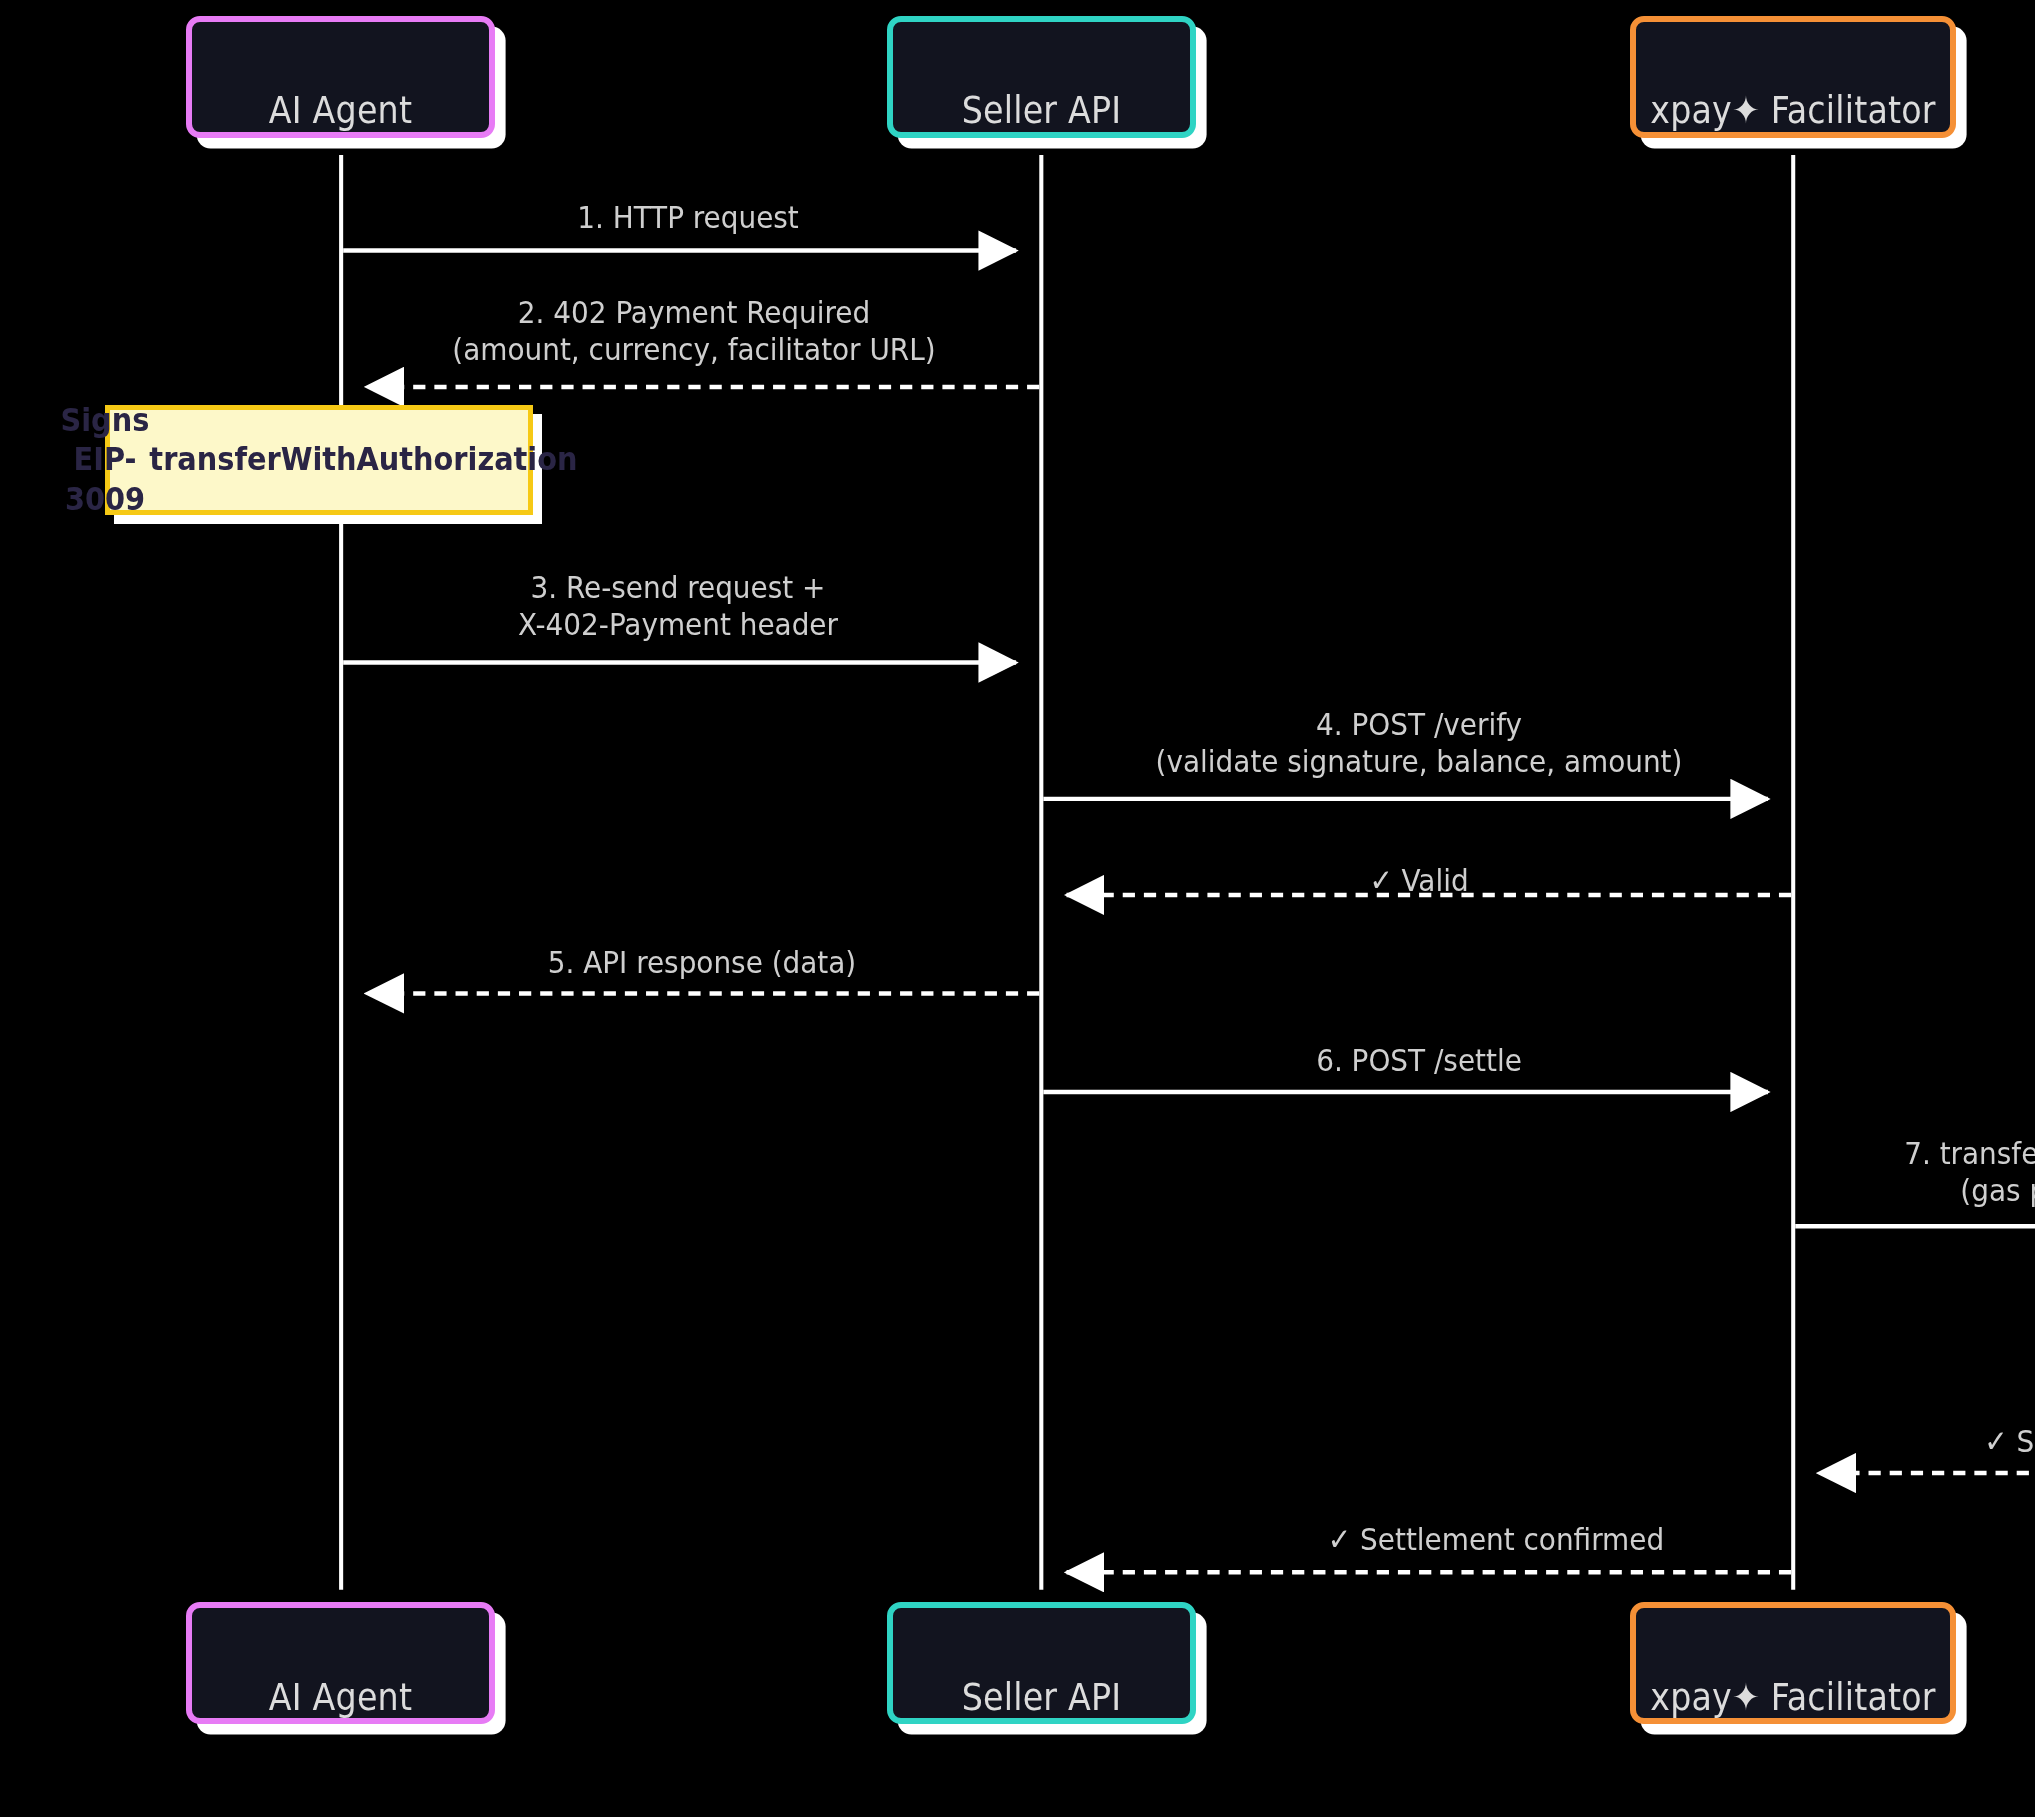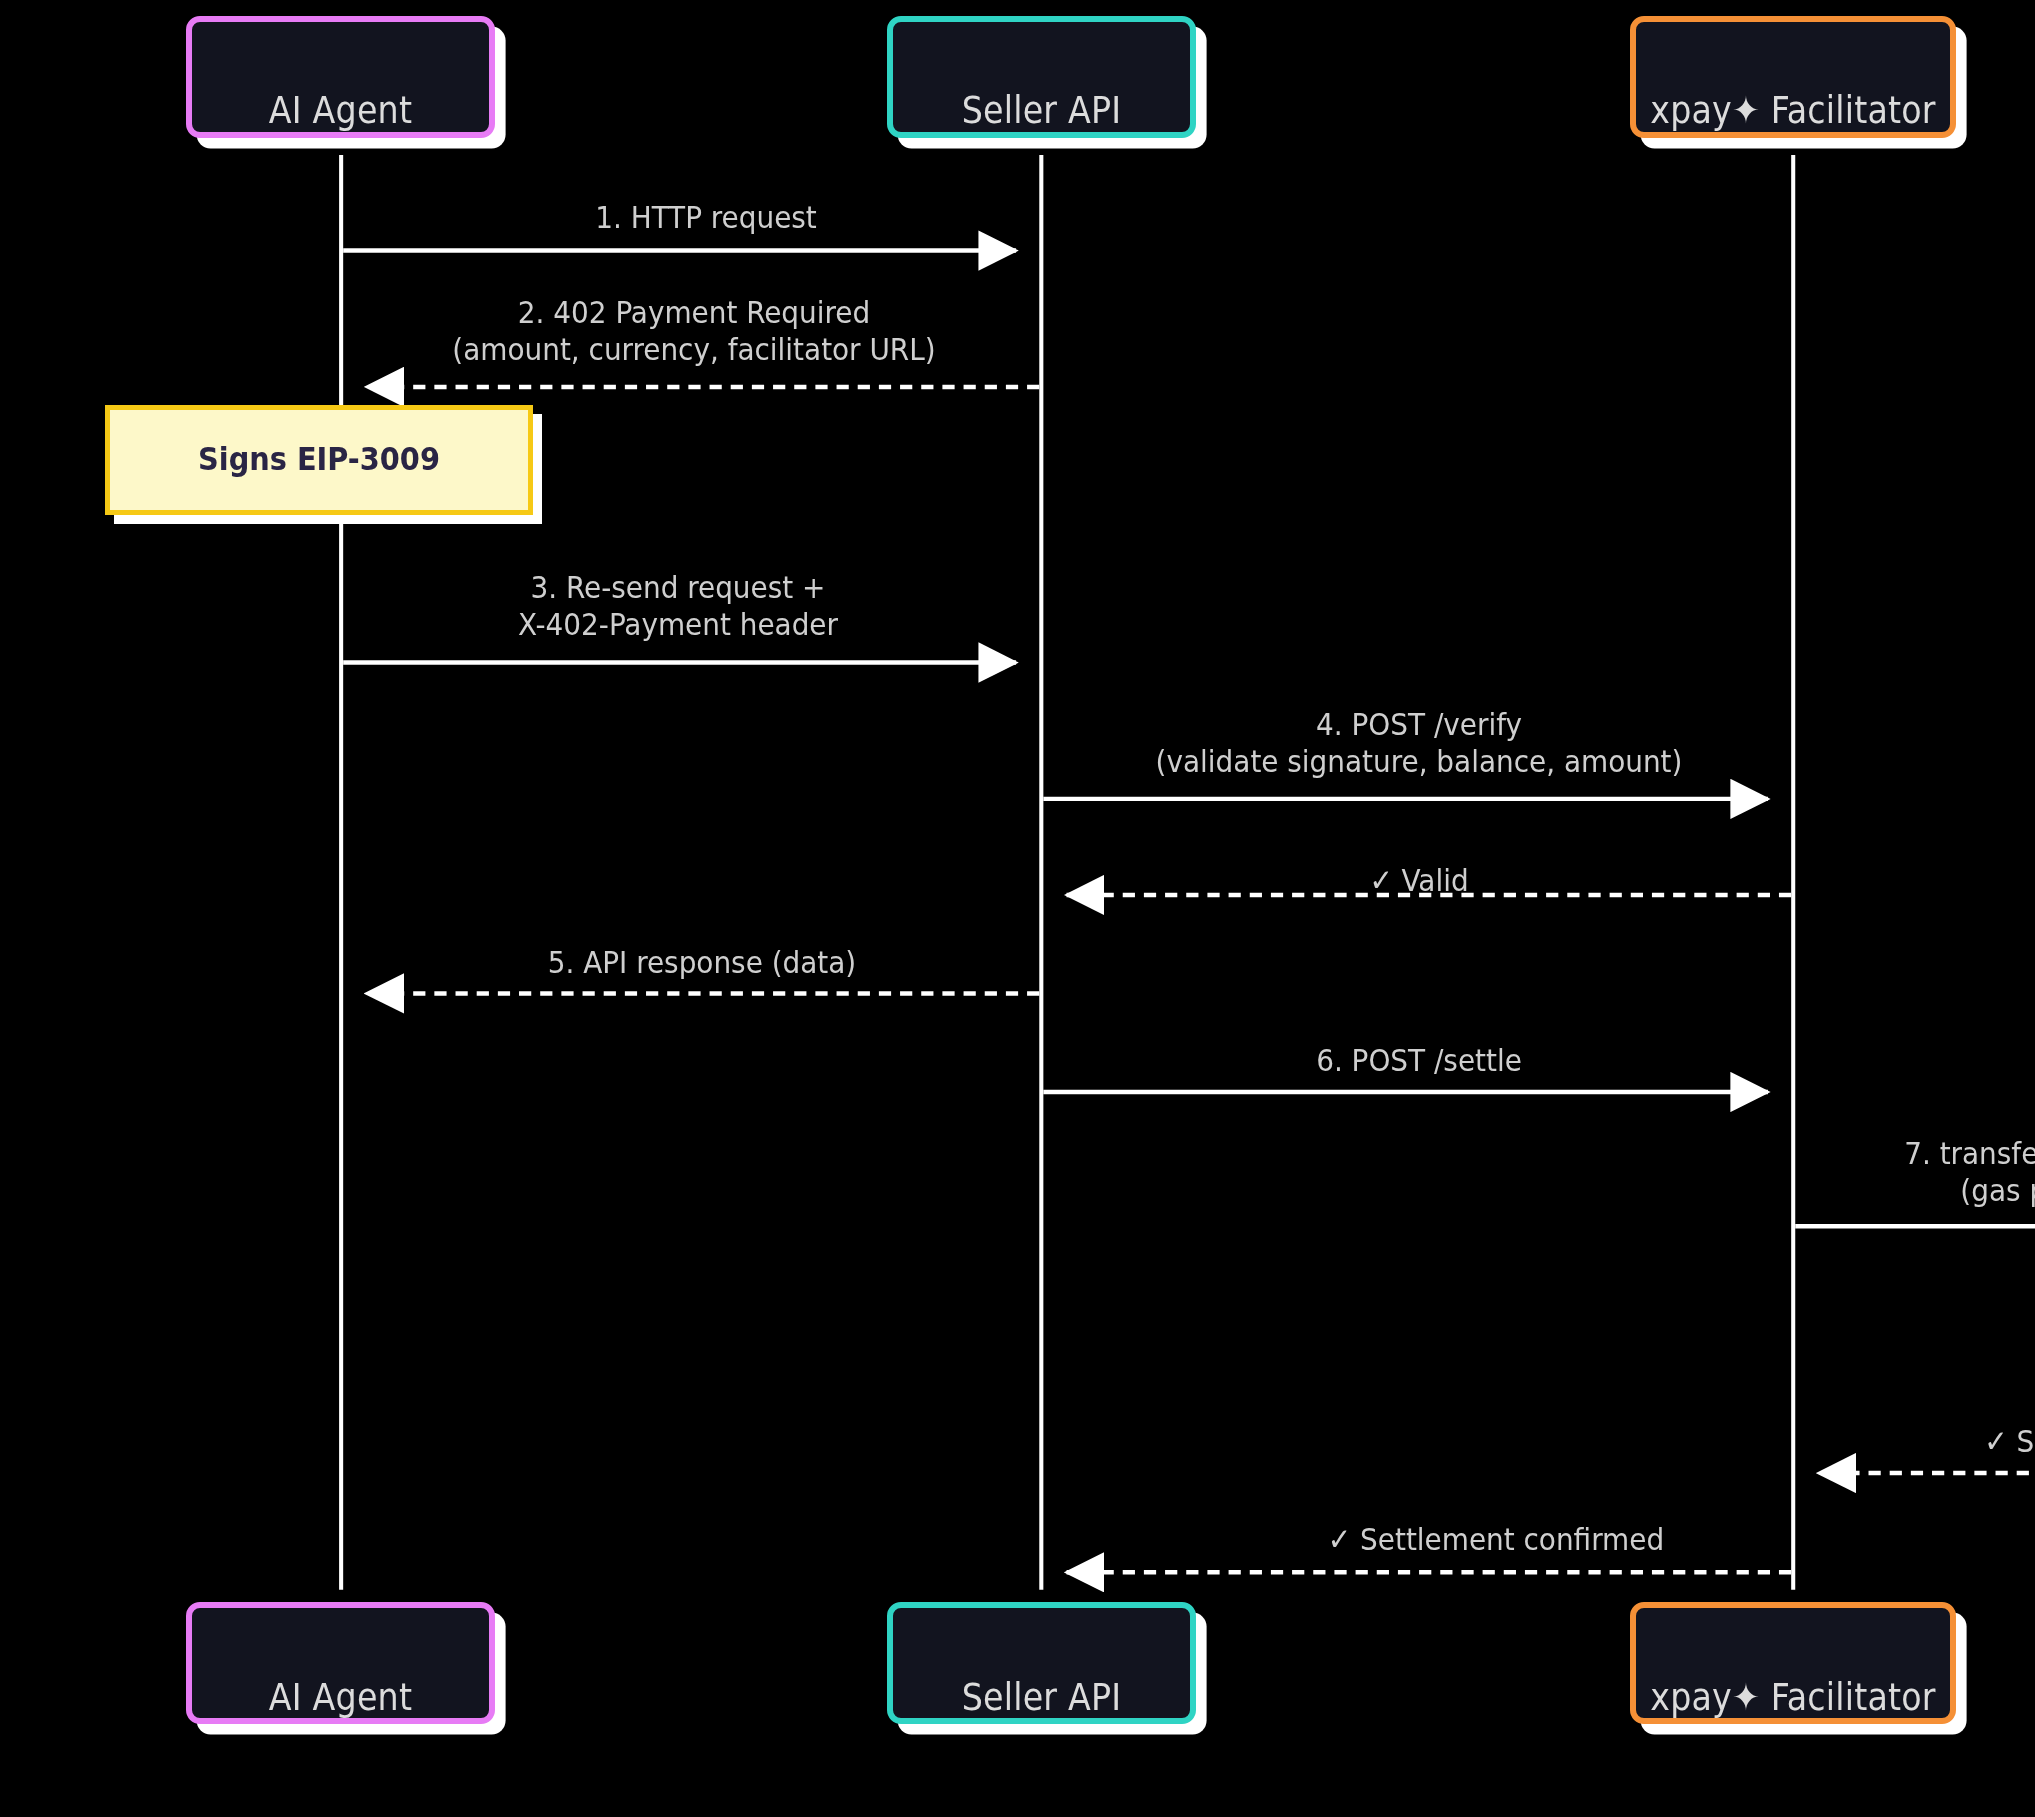--- a/index.html
+++ b/index.html
@@ -164,23 +164,24 @@
   <div class="actor" style="left:887px; top:1602px; width:309px; height:122px; border-color:#2fd4c4;">
     <span class="actor-label">Seller API</span>
   </div>
 
   <div class="actor" style="left:1630px; top:1602px; width:326px; height:122px; border-color:#f59036;">
     <span class="actor-label">xpay✦ Facilitator</span>
   </div>
 
   <div class="note" style="left:105px; top:405px; width:428px; height:110px; flex-direction:row;">
     <span>Signs EIP-3009</span>
-  </div>
-
-  <div class="msg-label" style="left:688px; top:199px;margin-left:18px;">
+    <span>transferWithAuthorization</span>
+  </div>
+
+  <div class="msg-label" style="left:688px; top:199px;">
     <span class="l1">1. HTTP request</span>
   </div>
 
   <div class="msg-label" style="left:694px; top:294px;">
     <span class="l1">2. 402 Payment Required</span>
     <span class="l2">(amount, currency, facilitator URL)</span>
   </div>
 
   <div class="msg-label" style="left:678px; top:569px;">
     <span class="l1">3. Re-send request +</span>

